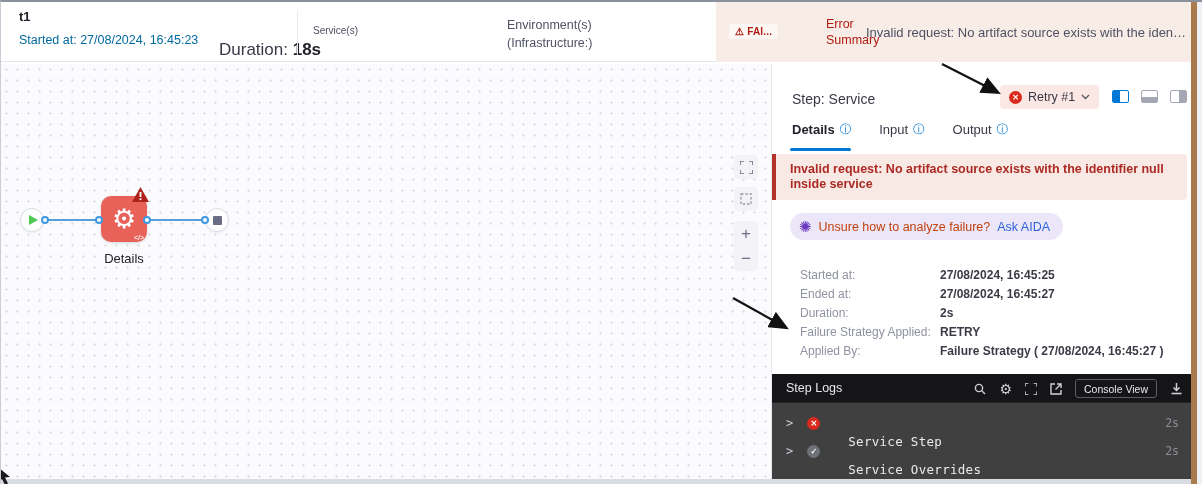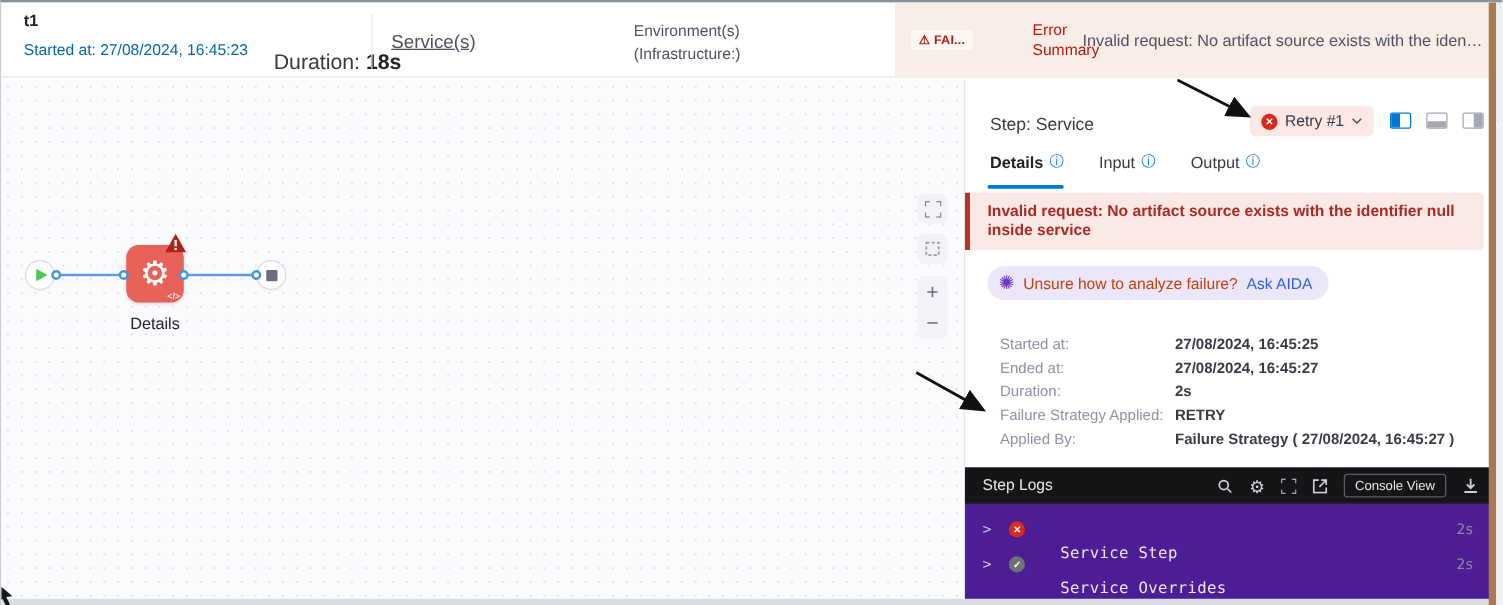--- a/index.html
+++ b/index.html
@@ -10,21 +10,21 @@
   .right-strip { position:absolute; top:0; right:5px; width:6px; height:100%; background:#a97a4e; z-index:50;}
   .bottom-strip { position:absolute; left:0; bottom:0; width:100%; height:5px; background:#d9dce3; z-index:40;}
 
   
   .header { position:absolute; left:0; top:0; width:1191px; height:60px; background:#fff; border-bottom:1px solid #e4e6ec; }
   .h-name { position:absolute; left:18px; top:7px; font-size:13px; font-weight:bold; color:#22222a; }
   .h-started { position:absolute; left:18px; top:31px; font-size:12.5px; color:#0369a1; }
   .h-duration { position:absolute; left:218px; top:38px; font-size:17px; color:#383946; }
   .h-duration b { color:#22222a; }
   .h-div { position:absolute; left:296px; top:9px; width:1px; height:44px; background:#e6e8ee; }
-  .h-services { position:absolute; left:312px; top:23px; font-size:15px; color:#4f5162;text-decoration:underline; }
+  .h-services { position:absolute; left:312px; top:23px; font-size:10px; color:#4f5162; }
   .h-env { position:absolute; left:506px; top:14px; font-size:12.5px; color:#4f5162; line-height:18px; }
   .h-error-zone { position:absolute; left:715px; top:0; width:476px; height:60px; background:#f8ece7; }
   .failed-badge { position:absolute; left:13px; top:22px; background:#fdf7f4; border-radius:3px; padding:2px 6px;
                   font-size:10px; font-weight:bold; color:#b01c10; letter-spacing:.2px; }
   .err-sum-label { position:absolute; left:110px; top:14px; width:62px; font-size:12.5px; color:#b01c10; line-height:16px; }
   .err-sum-text { position:absolute; left:150px; top:23px; width:322px; font-size:13px; color:#4f5162;
                   white-space:nowrap; overflow:hidden; text-overflow:ellipsis; }
 
   
   .canvas { position:absolute; left:0; top:62px; width:770px; height:416px; background:#fbfbfd;
@@ -84,21 +84,21 @@
                display:flex; align-items:center; gap:7px; padding:0 13px 0 9px; }
   .aida-flower { color:#6938c0; font-size:15px; line-height:1; }
   .aida-text { font-size:12.5px; color:#c2410c; }
   .aida-link { font-size:12.5px; color:#2e62d9; cursor:pointer; }
 
   .detail-row { position:absolute; left:28px; width:380px; display:flex; }
   .d-label { width:140px; font-size:12px; color:#8f92a0; }
   .d-value { font-size:12px; font-weight:bold; color:#3a3b46; }
 
   
-  .logs { position:absolute; left:0; top:310px; width:421px; height:106px; background:#4c1d95; }
+  .logs { position:absolute; left:0; top:310px; width:421px; height:106px; background:#404040; }
   .logs-head { position:absolute; left:0; top:0; width:100%; height:29px; background:#151518; border-bottom:1px solid #26262b;
                display:flex; align-items:center; }
   .logs-title { margin-left:14px; font-size:12.5px; color:#e8e8ea; }
   .logs-tools { position:absolute; right:10px; top:0; height:29px; display:flex; align-items:center; gap:13px; }
   .tool-ic { color:#cfd0d6; cursor:pointer; display:flex; align-items:center; }
   .console-btn { border:1px solid #5b5d66; border-radius:3px; color:#e8e8ea; font-size:10.5px; padding:2.5px 8px; cursor:pointer; }
   .log-row { position:absolute; left:0; width:100%; height:26px; display:flex; align-items:center; cursor:pointer; }
   .lr-chev { margin-left:14px; color:#c7c9d1; font-family:"DejaVu Sans Mono",monospace; font-size:12px; }
   .lr-status { margin-left:14px; width:13px; height:13px; border-radius:50%; display:flex; align-items:center; justify-content:center;
                font-size:8px; color:#fff; font-weight:bold; }

